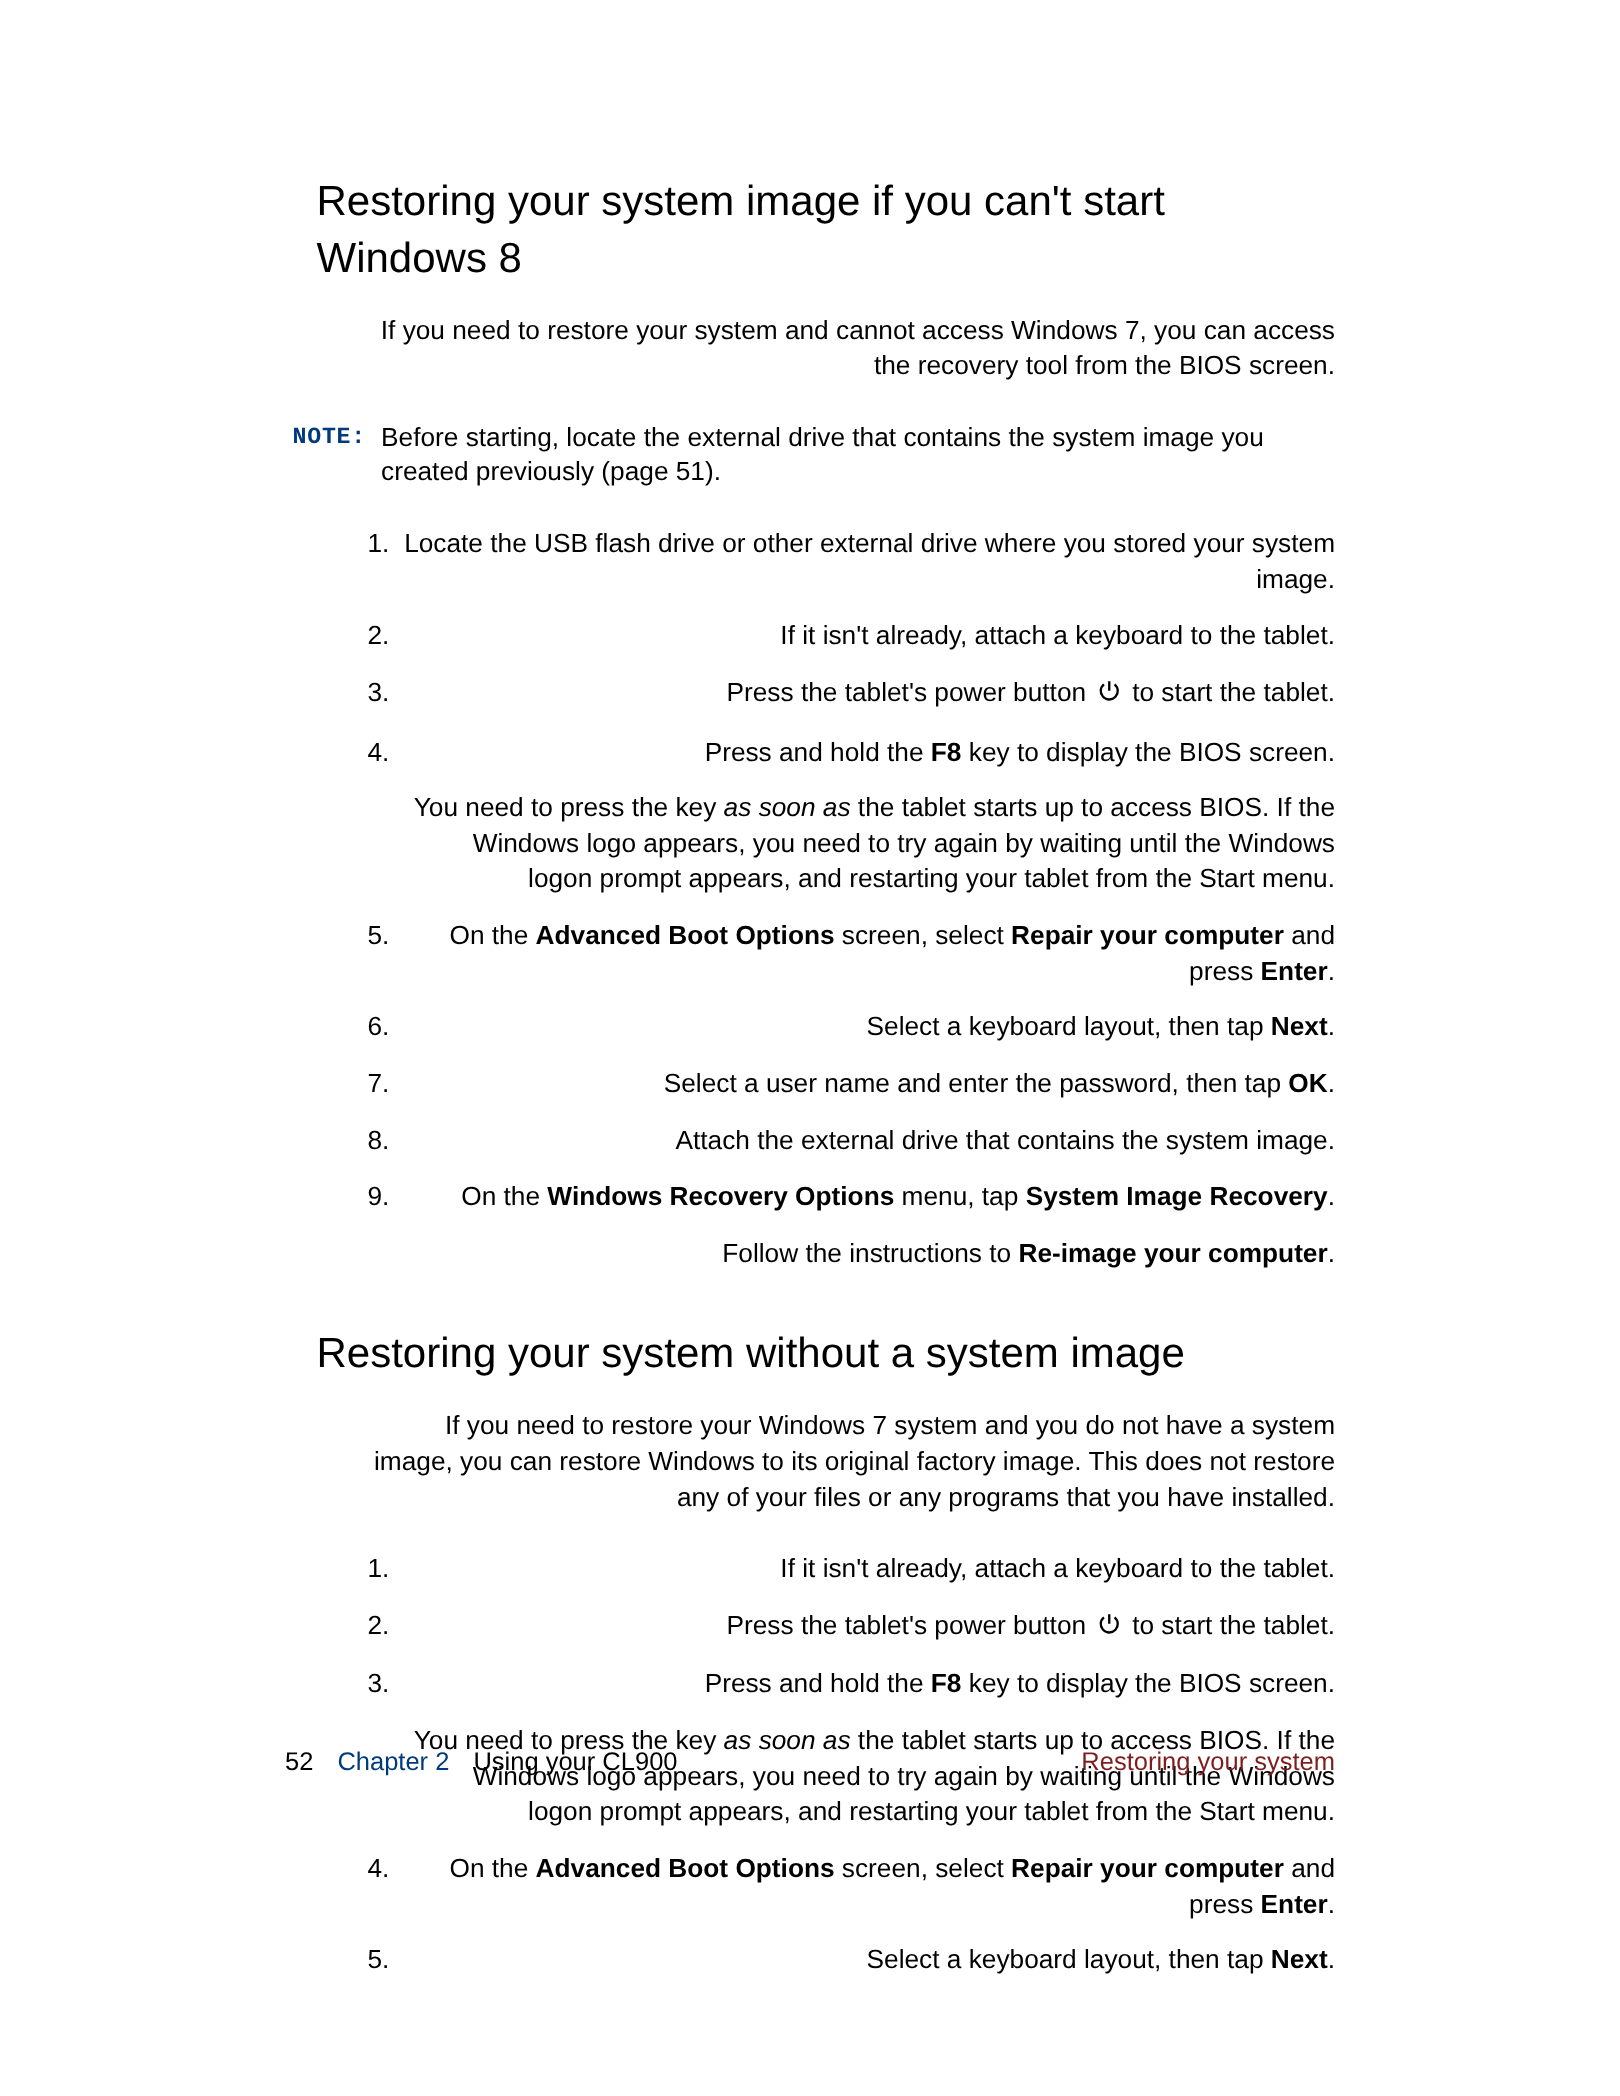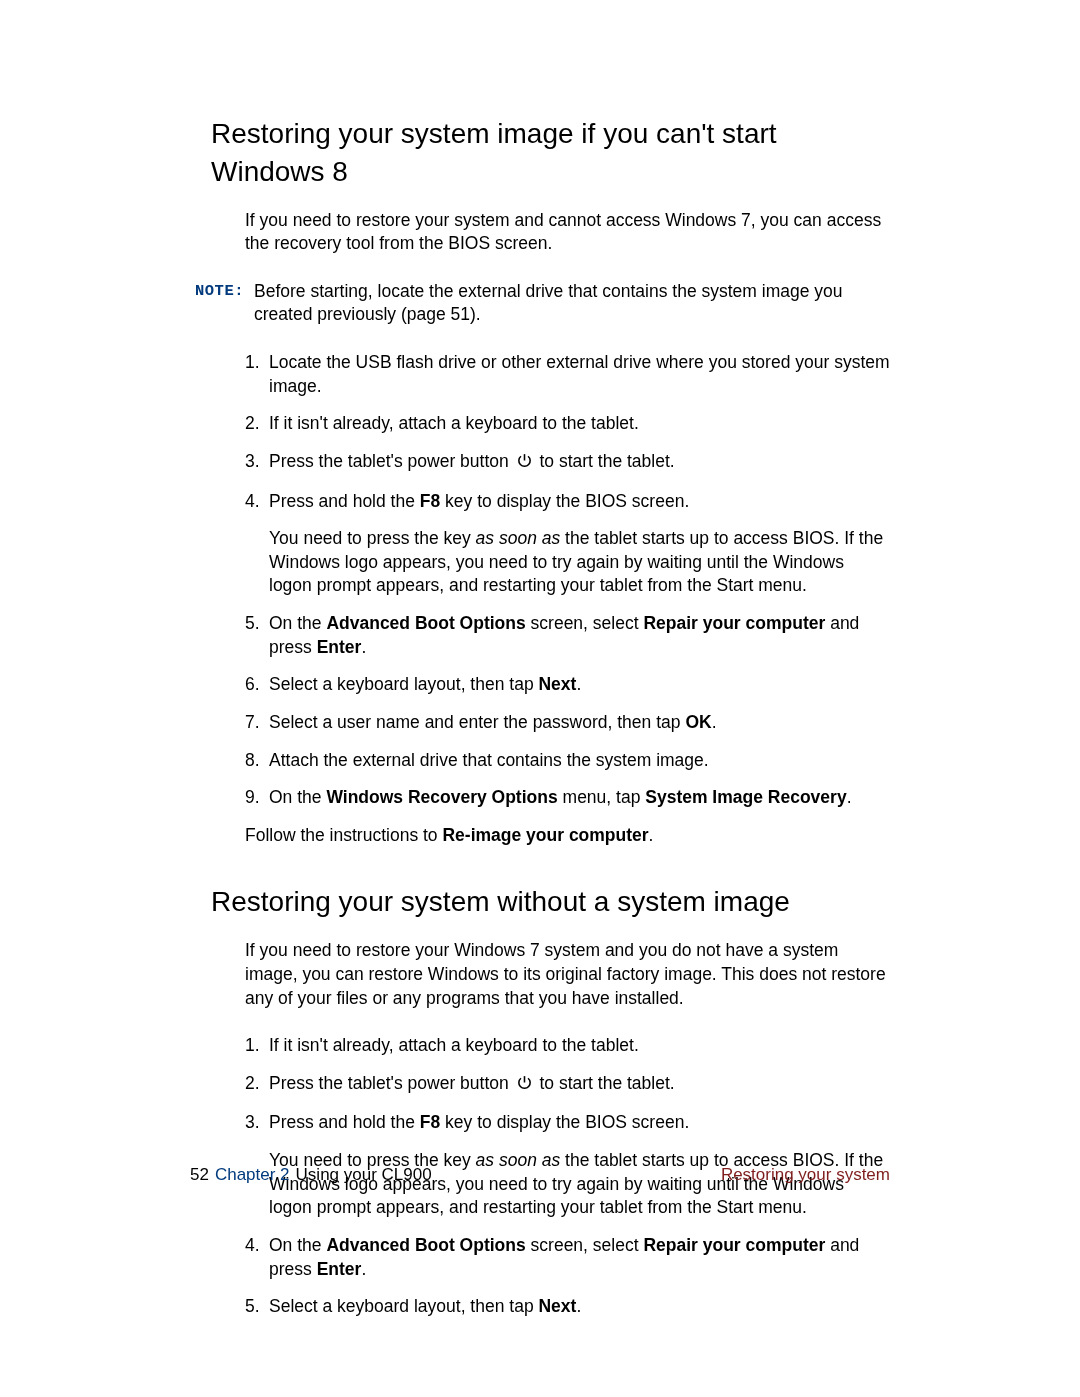--- a/index.html
+++ b/index.html
@@ -17,20 +17,21 @@
   .h2 {
     font-size: 28px;
     font-weight: 400;
     color: #000;
     margin-bottom: 18px;
     margin-left: 16px;
   }
   .body-indent {
     margin-left: 50px;
     margin-right: 0;
+    text-align: right;
   }
   .intro {
     margin-bottom: 24px;
   }
   .note-row {
     display: flex;
     gap: 10px;
     margin-left: 0;
     margin-bottom: 24px;
   }
@@ -82,21 +83,21 @@
     position: absolute;
     left: 190px;
     right: 190px;
     bottom: 210px;
     display: flex;
     justify-content: space-between;
     font-size: 17px;
   }
   .footer-left {
     display: flex;
-    gap: 6px;
+    gap: 16px;
   }
   .page-num { color: #000; }
   .chapter-label { color: #003a7d; }
   .chapter-title { color: #000; }
   .footer-right { color: #7f1d1d; }
   b { font-weight: 700; }
   i { font-style: italic; }
   .power-icon {
     display: inline-block;
     vertical-align: -2px;

